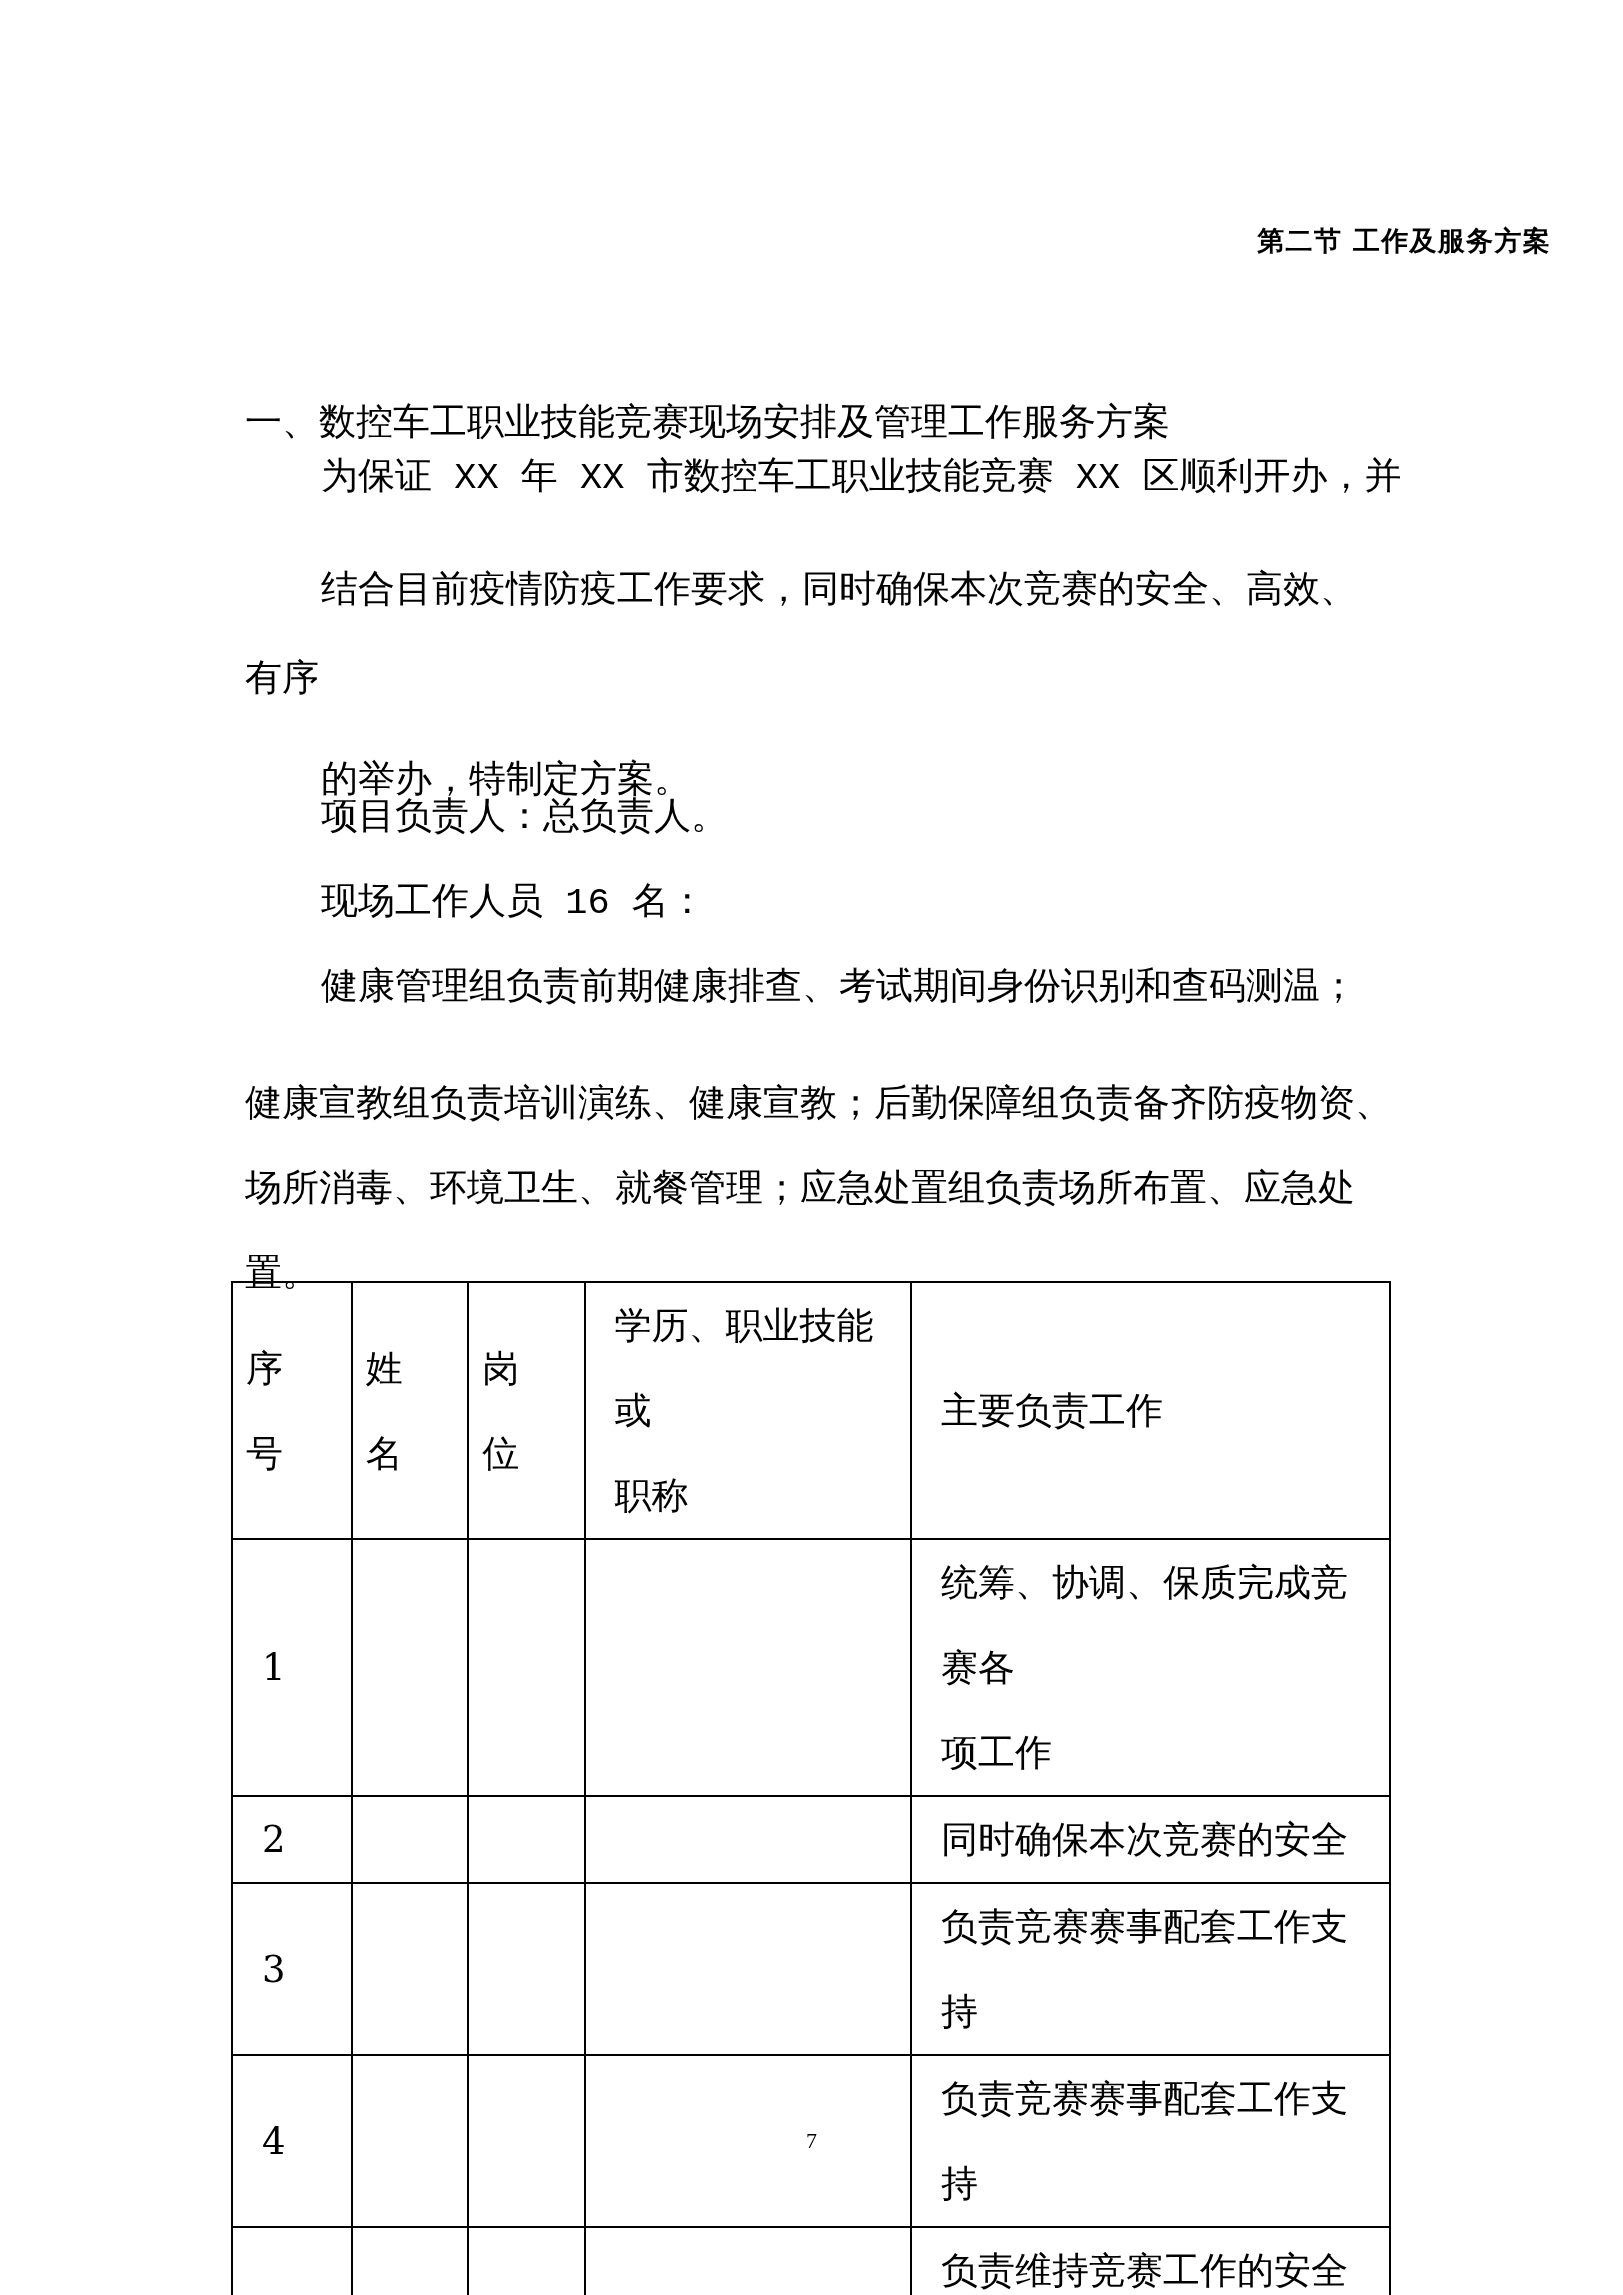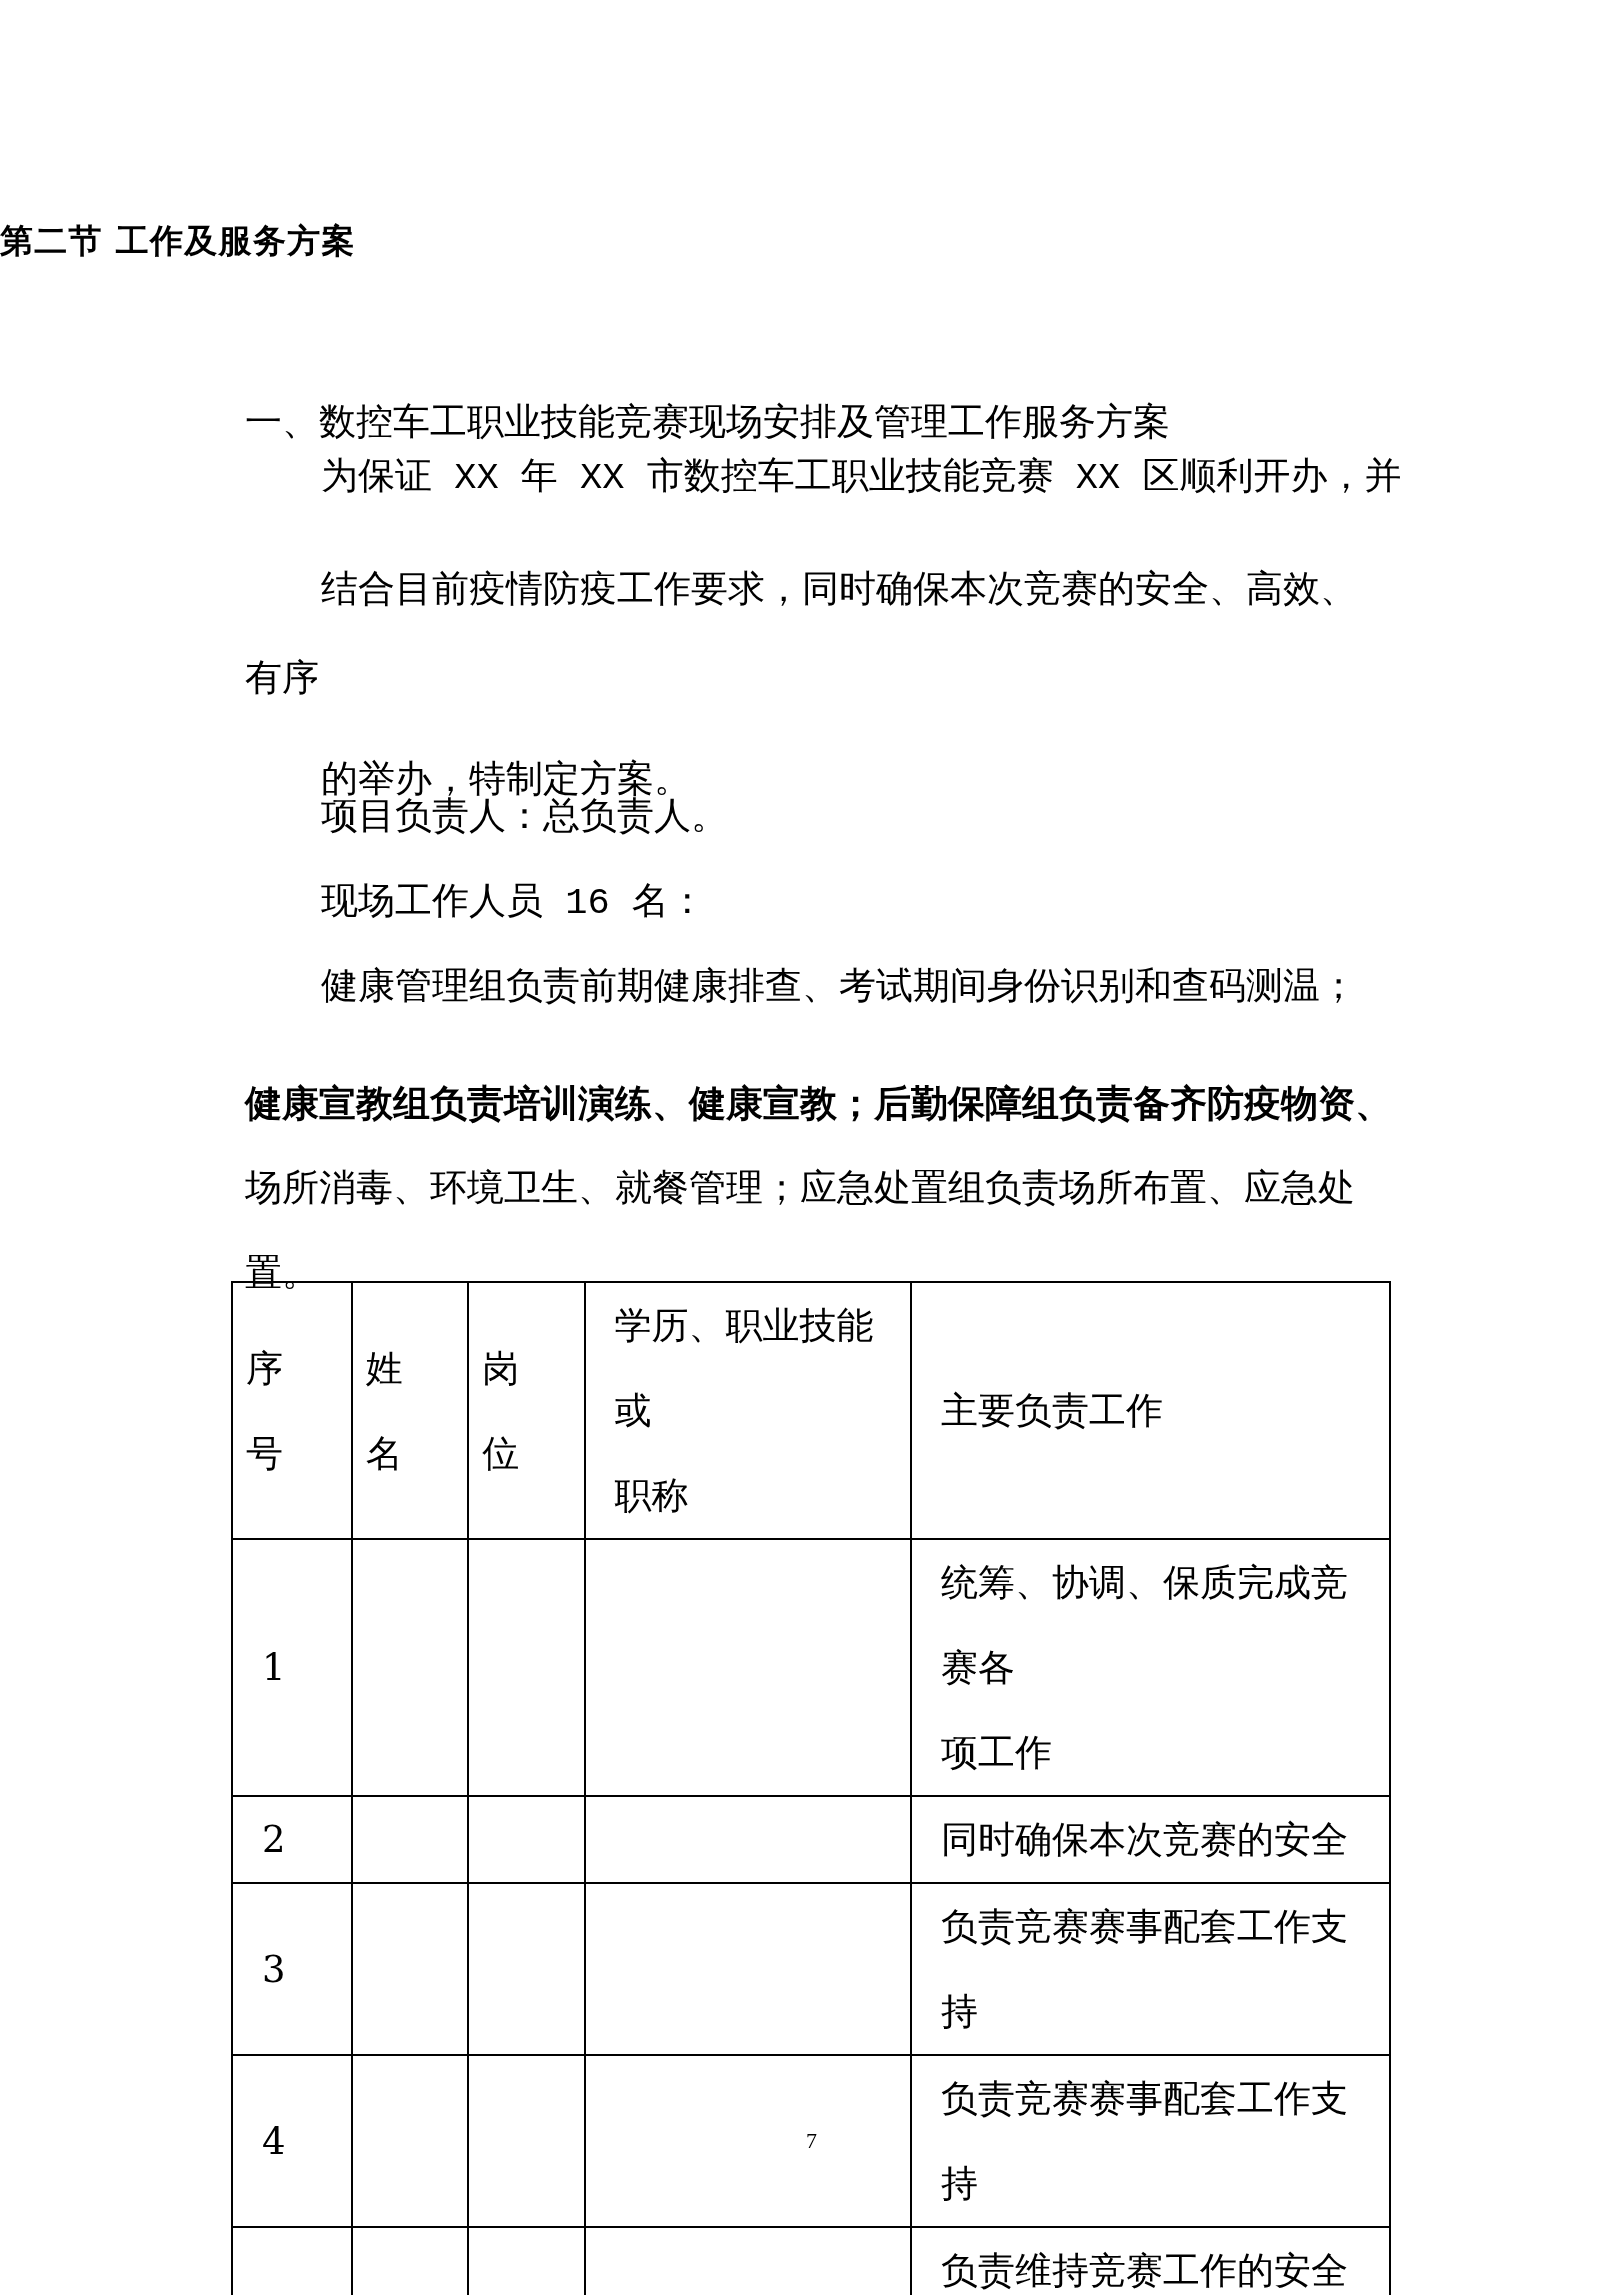--- a/index.html
+++ b/index.html
@@ -2,22 +2,22 @@
 <html style="font-size:10.5px"><head>
 <meta charset="utf-8">
 <style>
   html, body { margin: 0; padding: 0; background: #ffffff; }
   body {
     width: 1623px; height: 2295px; position: relative; overflow: hidden;
     font-family: "DejaVu Serif", "Liberation Serif", serif; color: #000;
   }
   .title {
     position: absolute; left: 0; width: 1551px; top: 208px;
-    text-align: left; font-family: "DejaVu Sans", "Liberation Sans", sans-serif;
-    font-weight: bold; font-size: 33px; line-height: 65px; letter-spacing: 1.3px;
+    text-align: right; font-family: "DejaVu Sans", "Liberation Sans", sans-serif;
+    font-weight: bold; font-size: 27px; line-height: 65px; letter-spacing: 1.3px;
   }
   .line {
     position: absolute; font-size: 37px; line-height: 52px; white-space: nowrap;
   }
   .indent { left: 321px; font-family: Liberation Mono, monospace; }
   .flush { left: 245px; margin-top: 30px; }
   table.staff {
     position: absolute; left: 231px; top: 1281px;
     width: 1160px; border-collapse: collapse;
     font-size: 37px;
@@ -47,21 +47,21 @@
 
 <div class="line indent" style="top:452px;">为保证 XX 年 XX 市数控车工职业技能竞赛 XX 区顺利开办，并</div>
 <div class="line indent" style="top:565px;">结合目前疫情防疫工作要求，同时确保本次竞赛的安全、高效、</div>
 <div class="line flush" style="top:622px;">有序</div>
 <div class="line indent" style="top:707px;margin-top:48px;">的举办，特制定方案。</div>
 
 <div class="line indent" style="top:792px;">项目负责人：总负责人。</div>
 <div class="line indent" style="top:877px;">现场工作人员 16 名：</div>
 
 <div class="line indent" style="top:962px;">健康管理组负责前期健康排查、考试期间身份识别和查码测温；</div>
-<div class="line flush" style="top:1047px;font-weight:bold;">健康宣教组负责培训演练、健康宣教；后勤保障组负责备齐防疫物资、</div>
+<div class="line flush" style="top:1047px;">健康宣教组负责培训演练、健康宣教；后勤保障组负责备齐防疫物资、</div>
 <div class="line flush" style="top:1132px;">场所消毒、环境卫生、就餐管理；应急处置组负责场所布置、应急处</div>
 <div class="line flush" style="top:1217px;">置。</div>
 
 <table class="staff">
   <tbody>
       <tr class="head">
     <td class="c1 stack">
       <span>序</span>
       <span>号</span>
     </td>

